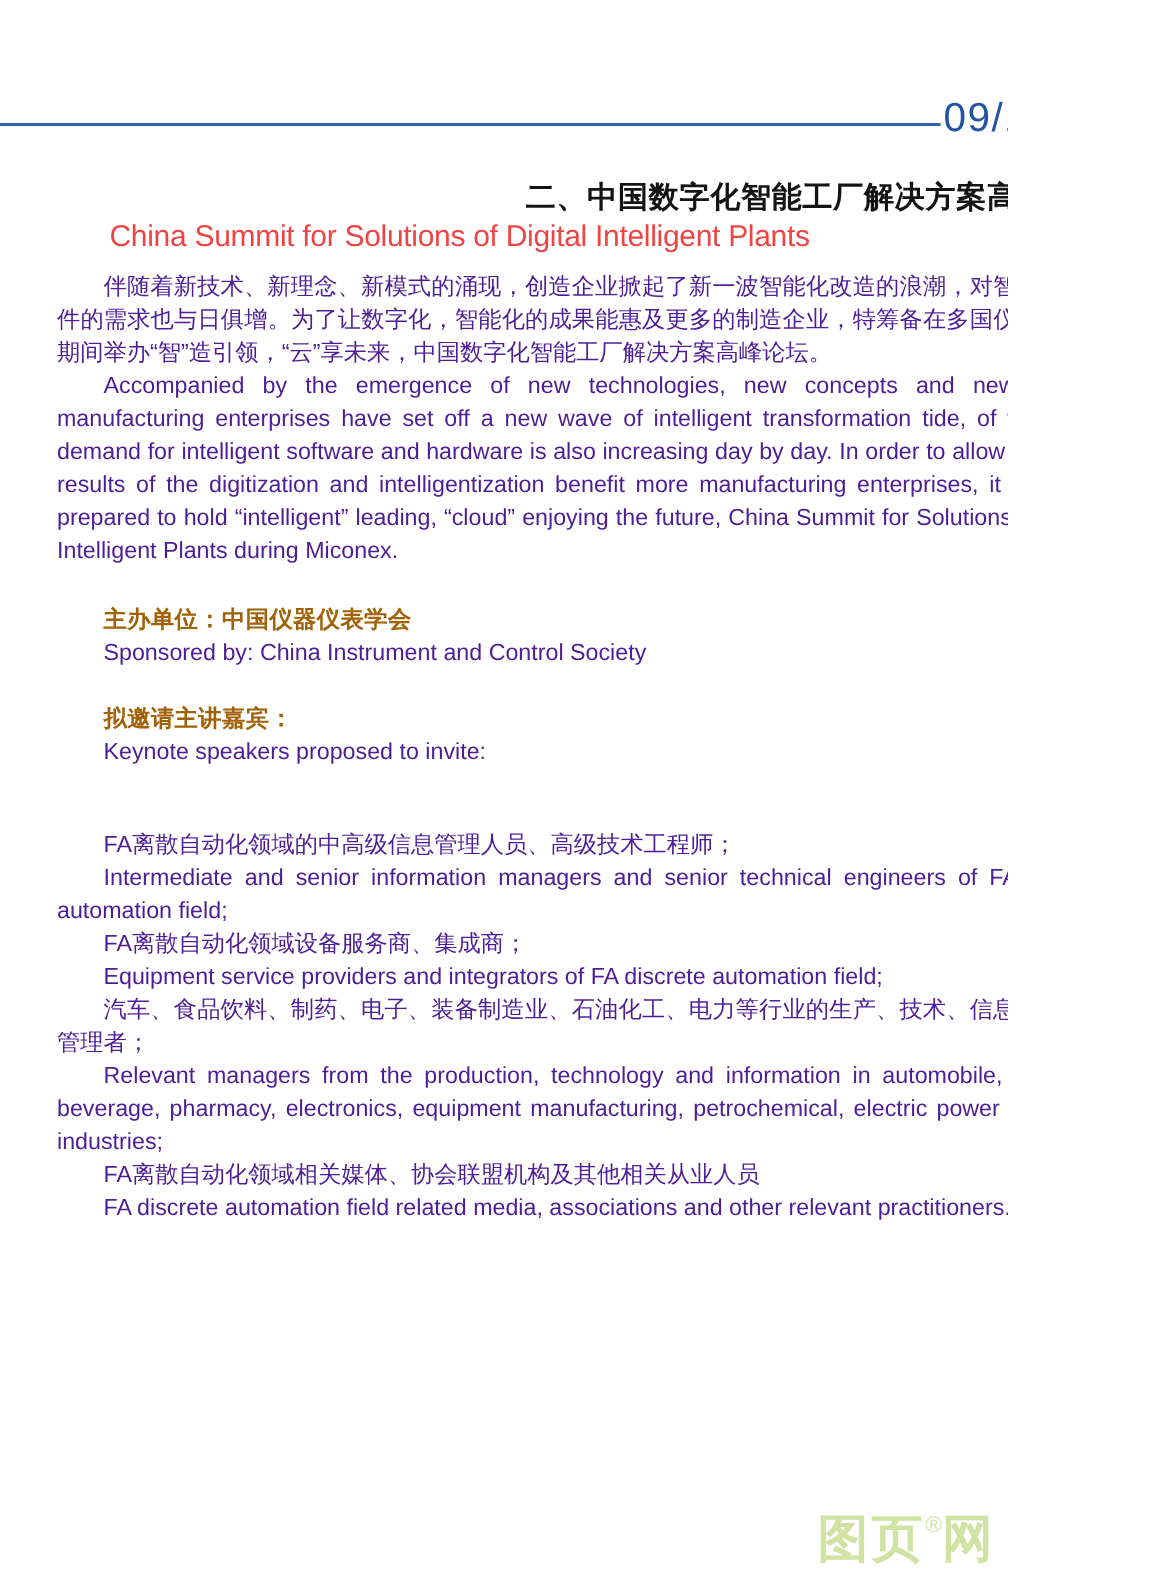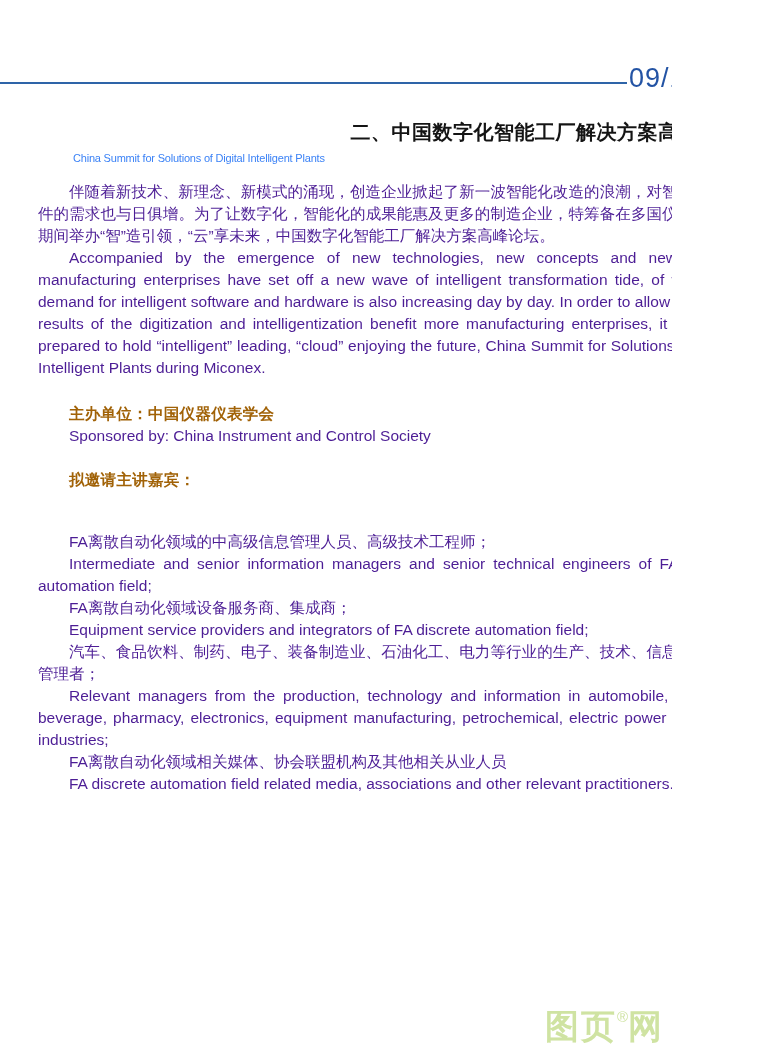--- a/index.html
+++ b/index.html
@@ -36,23 +36,23 @@
   .title-cn {
     margin: 0;
     font-size: 20px;
     line-height: 27px;
     font-weight: bold;
     color: #141414;
     letter-spacing: 0.5px;
     text-align: right;
   }
   .title-en {
-    font-size: 11px;
+    font-size: 20px;
     line-height: 24px;
-    color: #3b82f6;
+    color: #ef4444;
     padding-left: 35px;
     letter-spacing: -0.2px;
   }
   .content p {
     margin: 0;
     font-size: 15.5px;
     line-height: 22px;
     text-align: justify;
     text-indent: 2em;
     color: #4c1d95;
@@ -103,20 +103,21 @@
     <p class="intro-en">Accompanied by the emergence of new technologies, new concepts and new modes, manufacturing enterprises have set off a new wave of intelligent transformation tide, of which the demand for intelligent software and hardware is also increasing day by day. In order to allow intelligent results of the digitization and intelligentization benefit more manufacturing enterprises, it is hereby prepared to hold “intelligent” leading, “cloud” enjoying the future, China Summit for Solutions of Digital Intelligent Plants during Miconex.</p>
 
     <div class="section-lg">
       <p class="bold-cn">主办单位：中国仪器仪表学会</p>
       <p>Sponsored by: China Instrument and Control Society</p>
     </div>
 
 
     <div class="section">
       <p class="bold-cn">拟邀请主讲嘉宾：</p>
+      <p>Keynote speakers proposed to invite:</p>
     </div>
 
     <div class="invitees">
       <div>
         <p>FA离散自动化领域的中高级信息管理人员、高级技术工程师；</p>
         <p>Intermediate and senior information managers and senior technical engineers of FA discrete automation field;</p>
       </div>
       <div>
         <p>FA离散自动化领域设备服务商、集成商；</p>
         <p>Equipment service providers and integrators of FA discrete automation field;</p>

